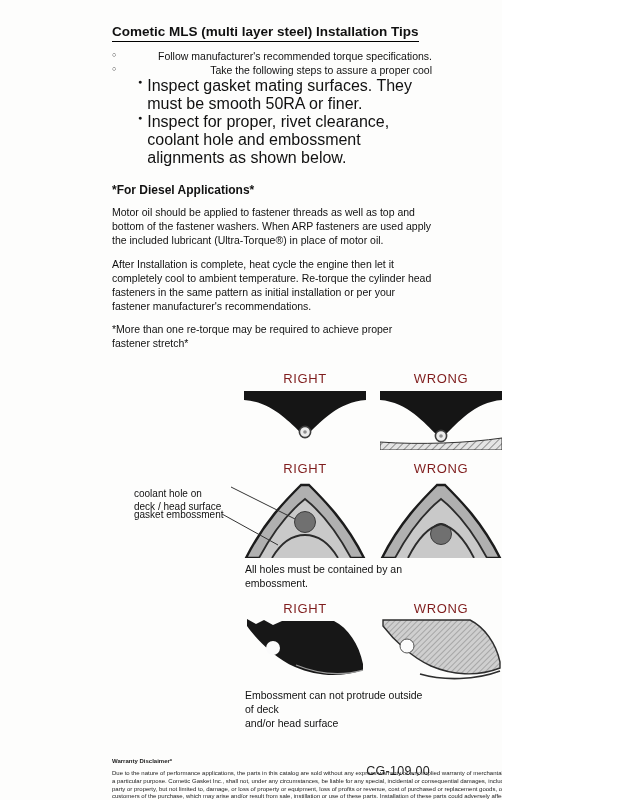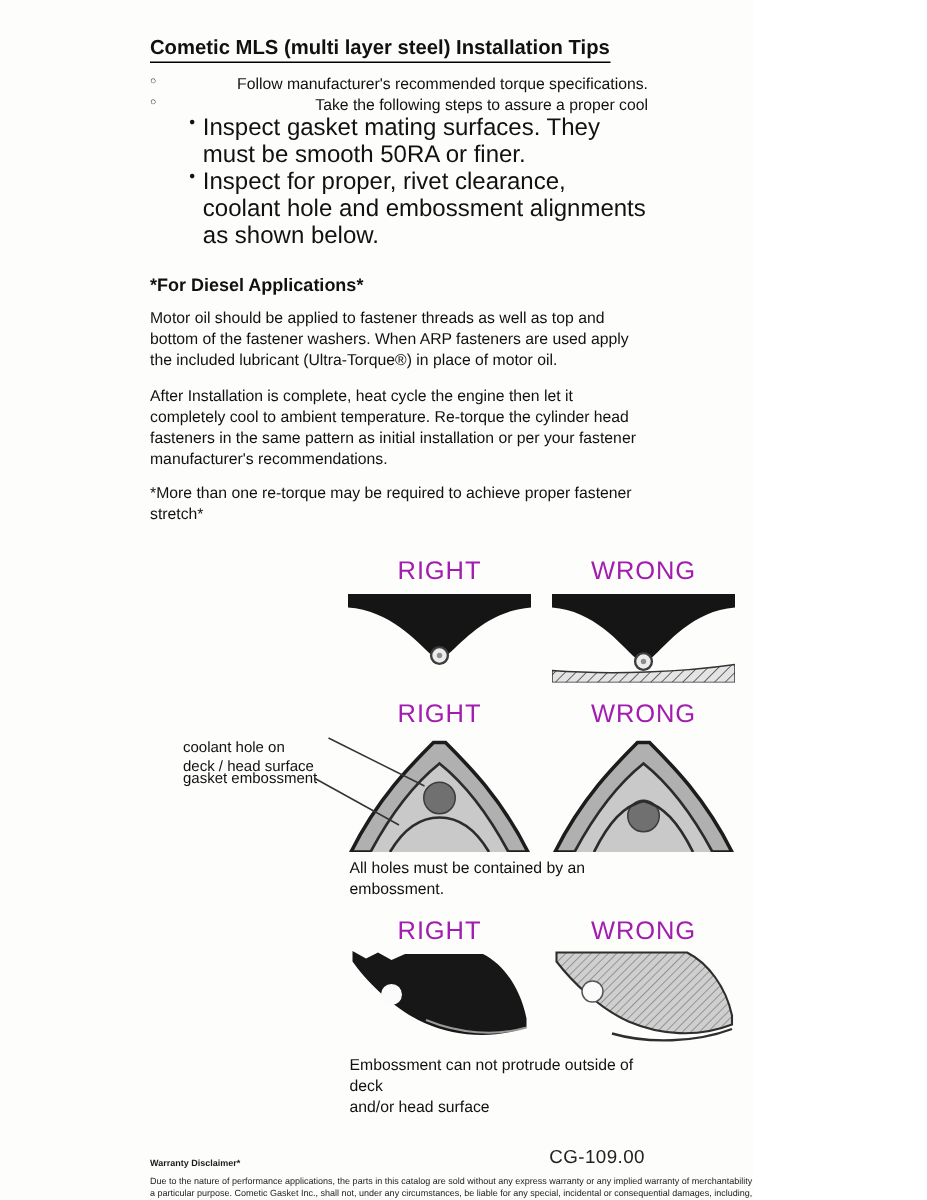--- a/index.html
+++ b/index.html
@@ -1,20 +1,21 @@
 <!DOCTYPE html>
 <html><head>
 <meta charset="utf-8">
 <style>
   * { margin:0; padding:0; box-sizing:border-box; }
   html,body { background:#ffffff; }
   .page {
     width:502px; height:800px; position:relative; overflow:hidden;
     background:#fdfdfc; color:#111;
     font-family:"Liberation Sans", sans-serif;
+    padding-left:12px;
   }
   .content { padding:24px 70px 0 100px; }
 
   
   .title { font-size:13.5px; font-weight:bold; margin-bottom:10px; }
   .title-text { border-bottom:1.6px solid #000; padding-bottom:2px; }
 
   
   .tips { list-style:none; font-size:10.5px; line-height:1.35; }
   .tip { display:flex; gap:5px;justify-content:space-between; }
@@ -29,21 +30,21 @@
   .note { margin-bottom:20px; }
 
   
   .figures { margin-top:8px; }
   .fig-row { position:relative; margin-bottom:11px; }
   .fig-grid {
     margin-left:132px; width:260px;
     display:grid; grid-template-columns:122px 122px; column-gap:14px; row-gap:2px;
     justify-items:center;
   }
-  .fig-label { font-size:17px; letter-spacing:0.6px; color:#a21caf; }
+  .fig-label { font-size:13px; letter-spacing:0.6px; color:#7f1d1d; }
   .panel { display:block; }
   .fig-caption { margin-left:133px; margin-top:5px; font-size:10.5px; line-height:1.3; white-space:pre-line; }
 
   
   .callout { position:absolute; font-size:10px; line-height:1.28; color:#111; white-space:pre-line; }
   .callout-coolant { left:22px; top:27px; }
   .callout-emboss { left:22px; top:48px; }
   .callout-lines { position:absolute; left:0; top:0; pointer-events:none; }
 
   

